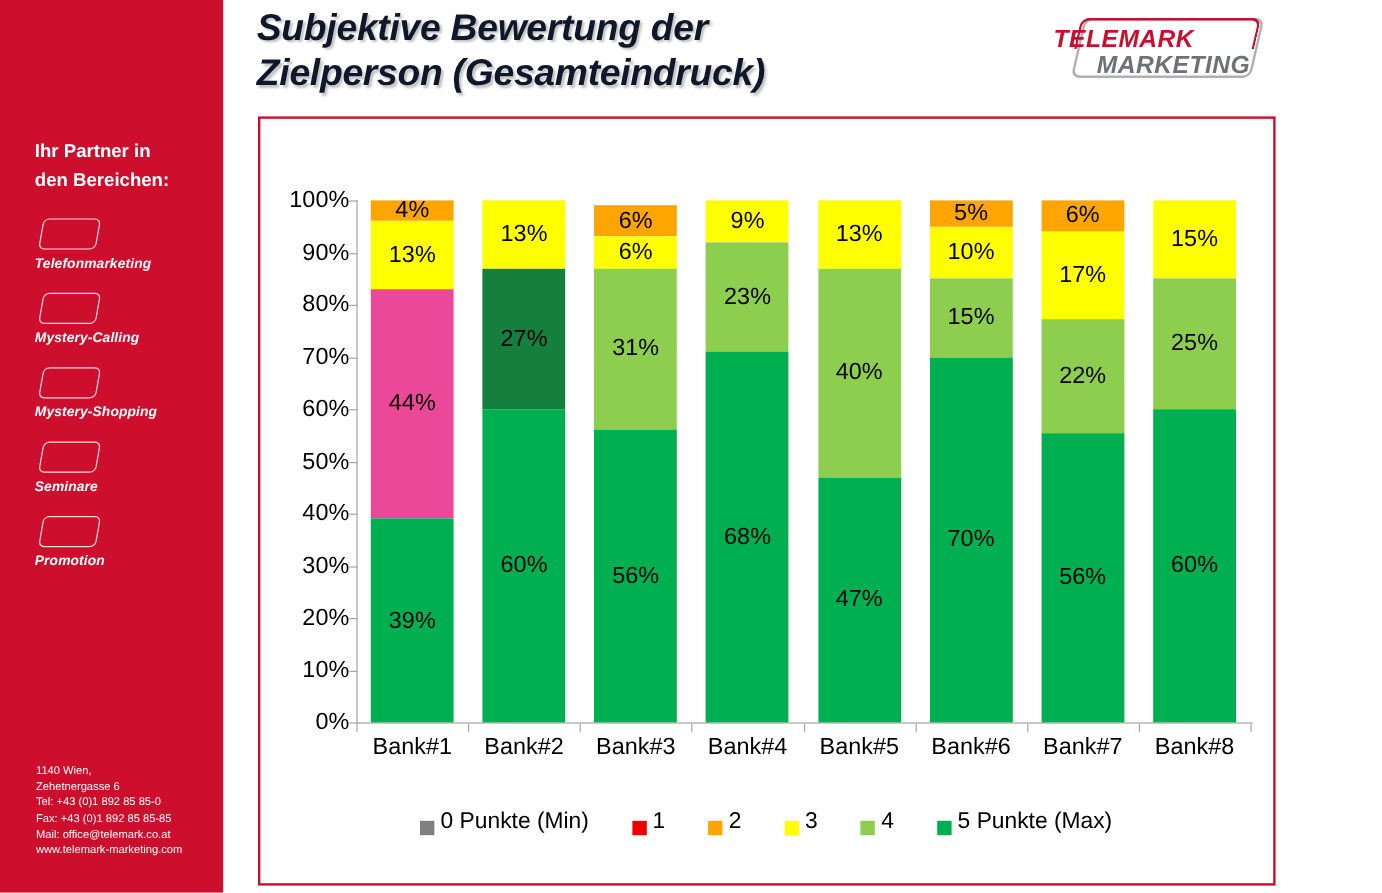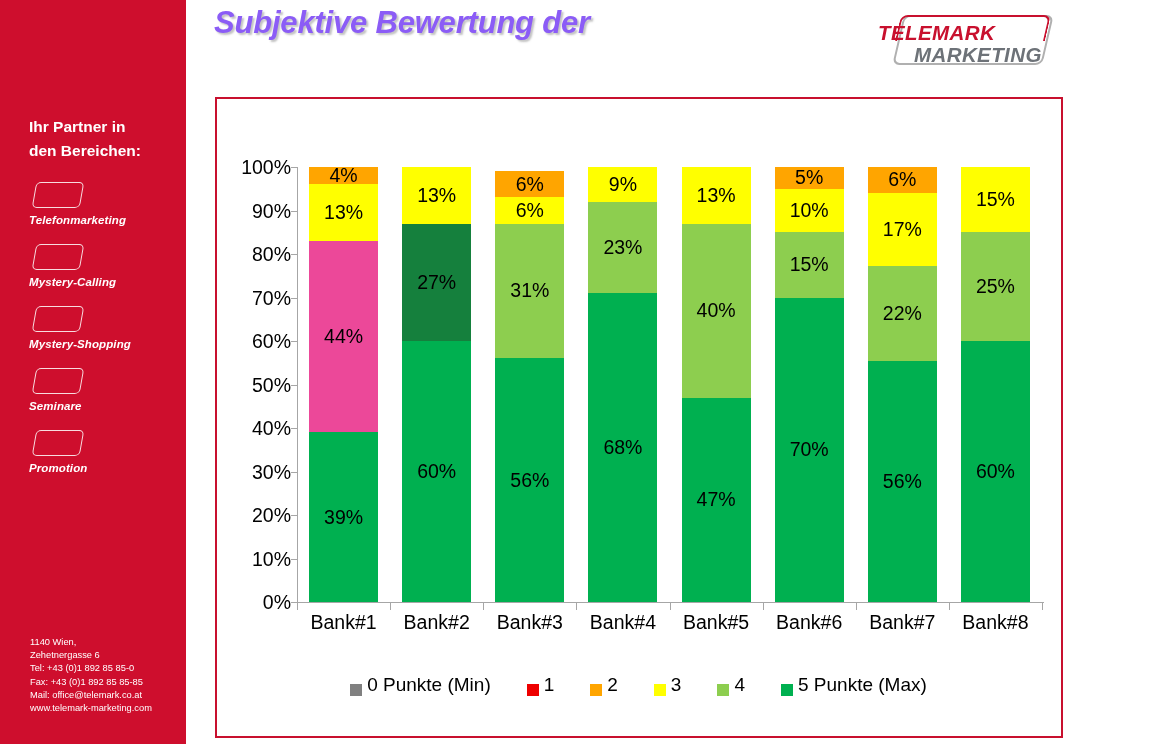--- a/index.html
+++ b/index.html
@@ -50,21 +50,21 @@
     font-size: 9.3px; line-height: 1.42; color: #ffffff;
     font-weight: normal;
   }
   #sidebar-contact div { white-space: nowrap; }
 
   
   #title {
     position: absolute; left: 214px; top: 4px;
     width: 640px;
     font-size: 31px; font-weight: bold; font-style: italic;
-    line-height: 1.24; color: #8b5cf6;
+    line-height: 1.24; color: #0f172a;
     text-shadow: 2px 2px 2px rgba(120,120,120,0.45);
     letter-spacing: -0.2px;
   }
 
   
   #logo {
     position: absolute; left: 872px; top: 14px;
     width: 200px; height: 56px;
   }
   #logo-frame {
@@ -206,20 +206,21 @@
       <div>Zehetnergasse 6</div>
       <div>Tel: +43 (0)1 892 85 85-0</div>
       <div>Fax: +43 (0)1 892 85 85-85</div>
       <div>Mail: office@telemark.co.at</div>
       <div>www.telemark-marketing.com</div>
     </div>
   </div>
 
   <div id="title">
     <div>Subjektive Bewertung der</div>
+    <div>Zielperson (Gesamteindruck)</div>
   </div>
 
   <div id="logo">
     <div id="logo-frame"></div>
     <div id="logo-frame-red"></div>
     <div id="logo-telemark">TELEMARK</div>
     <div id="logo-marketing">MARKETING</div>
   </div>
 
   <div id="chart-frame">

